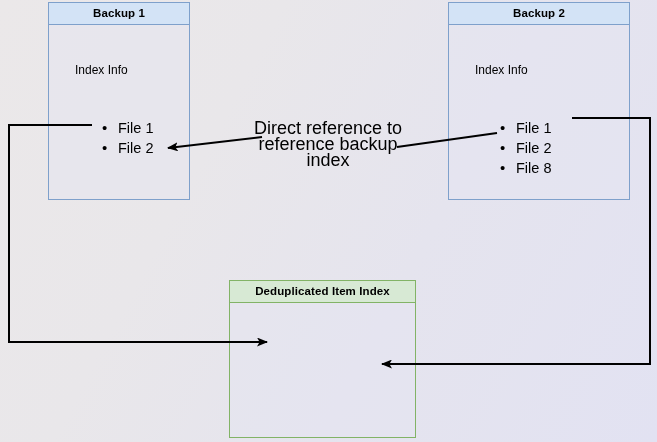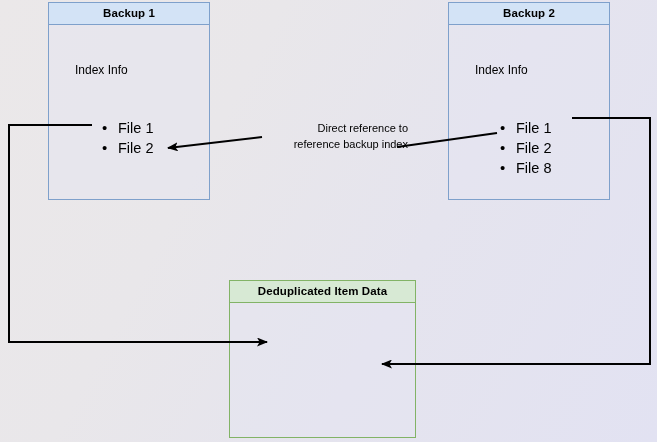--- a/index.html
+++ b/index.html
@@ -79,37 +79,37 @@
   }
   ul.file-list li::before {
     content: "\2022";
     position: absolute;
     left: 0;
     top: 0;
     font-size: 15px;
     line-height: 20px;
   }
   
-  #backup1 { left: 48px; top: 2px; width: 162px; height: 198px; }
-  #backup2 { left: 448px; top: 2px; width: 162px; height: 198px; }
+  #backup1 { left: 48px; top: 2px; width: 142px; height: 198px; }
+  #backup2 { left: 448px; top: 2px; width: 182px; height: 198px; }
   #dedup   { left: 229px; top: 280px; width: 187px; height: 158px; }
 
   #backup1 .file-list { left: 50px; top: 90px; }
   #backup2 .file-list { left: 48px; top: 90px; }
   #dedup   .file-list { left: 46px; top: 50px; }
   #dedup   .file-list li { font-size: 15px; line-height: 23px; }
 
   
   #caption {
     position: absolute;
     left: 248px;
     top: 120px;
     width: 160px;
-    text-align: right;
-    font-size: 11px;
+    text-align: center;
+    font-size: 18px;
     line-height: 16px;
     color: #000;
   }
 </style>
 </head>
 <body>
 
 <div id="canvas">
 
   <div class="box" id="backup1">
@@ -129,21 +129,21 @@
       <div class="index-title">Index Info</div>
       <ul class="file-list">
         <li>File 1</li>
         <li>File 2</li>
         <li>File 8</li>
       </ul>
     </div>
   </div>
 
   <div class="box green" id="dedup">
-    <div class="box-header">Deduplicated Item Data</div>
+    <div class="box-header">Deduplicated Item Index</div>
   </div>
 
   <div id="caption">
     <div>Direct reference to</div>
     <div>reference backup index</div>
   </div>
 
   <svg class="arrow-layer" viewBox="0 0 657 442">
     <defs>
       <marker id="ah" markerWidth="11" markerHeight="9" refX="10" refY="4.5" orient="auto" markerUnits="userSpaceOnUse">

